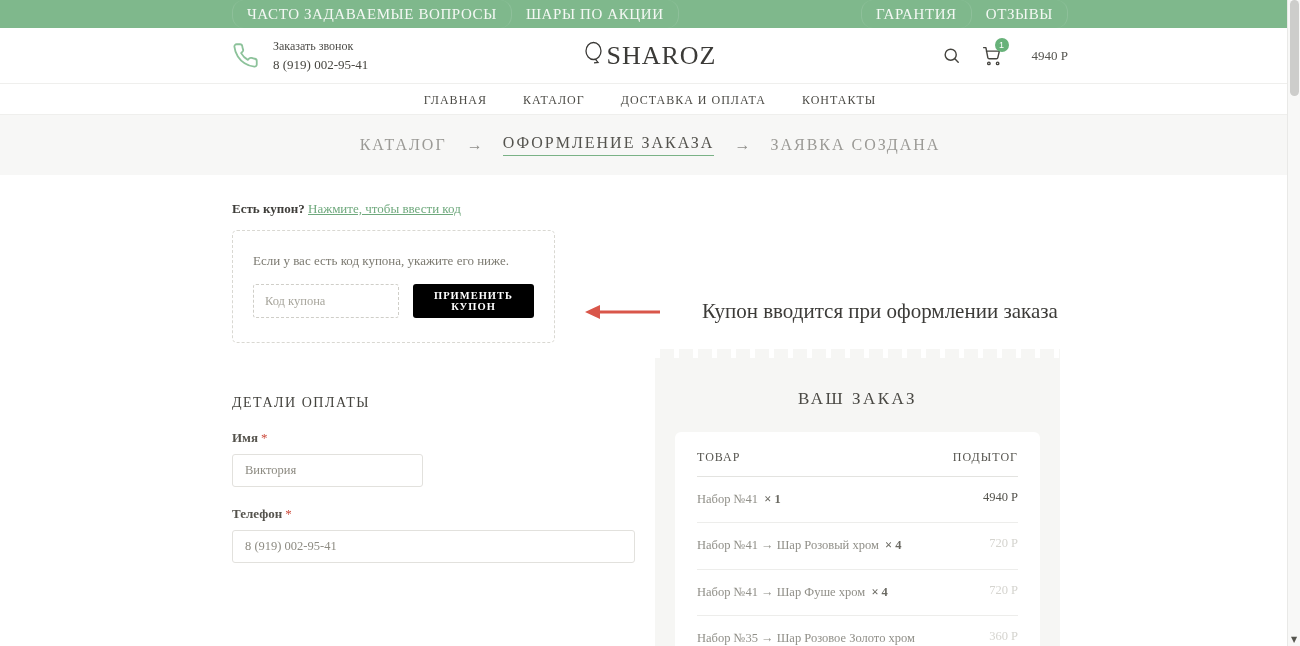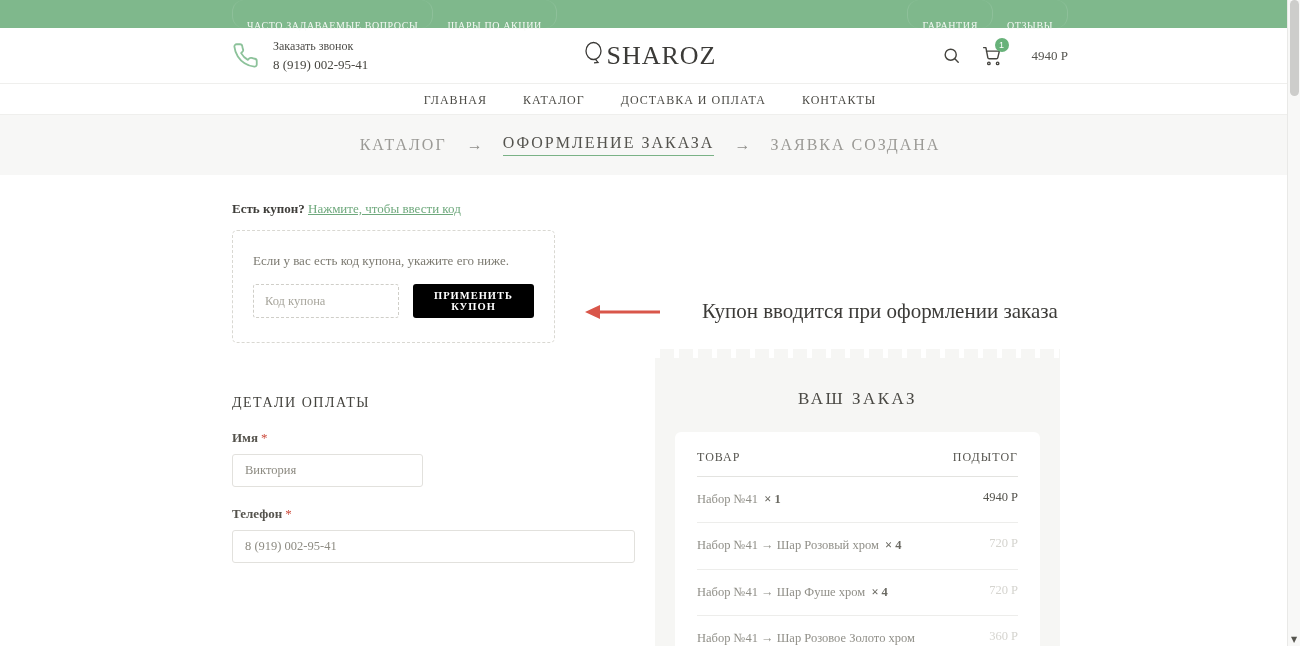--- a/index.html
+++ b/index.html
@@ -4,22 +4,22 @@
 <style>
   * { margin:0; padding:0; box-sizing:border-box; }
   html,body { width:1300px; height:646px; overflow:hidden; background:#ffffff;
     font-family:"Liberation Serif","DejaVu Serif",serif; }
   .container { width:836px; margin:0 auto; position:relative; }
 
   
   .topbar { height:28px; background:#7fb88c; }
   .topbar .container { display:flex; justify-content:space-between; height:28px; }
   .topbar-group { display:flex; height:28px; }
-  .topbar-link { color:#f4f8f4; font-size:10px; letter-spacing:.6px; line-height:28px;
-    padding:12px 14px; border-right:1px solid #8ec09a; cursor:pointer; white-space:nowrap;border-radius:12px; }
+  .topbar-link { color:#f4f8f4; font-size:15px; letter-spacing:.6px; line-height:28px;
+    padding:0 14px; border-right:1px solid #8ec09a; cursor:pointer; white-space:nowrap;border-radius:12px; }
   .topbar-group.left .topbar-link:first-child { border-left:1px solid #8ec09a; }
   .topbar-group.right .topbar-link:first-child { border-left:1px solid #8ec09a; }
 
   
   .header { height:55px; background:#fff; }
   .header .container { display:flex; align-items:center; height:55px; }
   .callback { display:flex; align-items:center; gap:14px; }
   .phone-icon svg { display:block; }
   .callback-text { font-size:12px; color:#4c4b47; line-height:1.5; }
   .callback-text .num { font-size:13px; color:#46453f; }
@@ -237,21 +237,21 @@
           </div>
           <div class="order-row muted">
             <span class="order-name"><span>Набор №41 → Шар Розовый хром</span>&nbsp; <span class="order-qty">× 4</span></span>
             <span class="order-price">720 Р</span>
           </div>
           <div class="order-row muted">
             <span class="order-name"><span>Набор №41 → Шар Фуше хром</span>&nbsp; <span class="order-qty">× 4</span></span>
             <span class="order-price">720 Р</span>
           </div>
           <div class="order-row muted">
-            <span class="order-name"><span>Набор №41 → Шар Розовое Золото хром</span>&nbsp; </span>
+            <span class="order-name"><span>Набор №35 → Шар Розовое Золото хром</span>&nbsp; </span>
             <span class="order-price">360 Р</span>
           </div>
         </div>
       </div>
     </div>
   </div>
 </div>
 
 <div class="scrollbar">
   <div class="scroll-thumb"></div>

